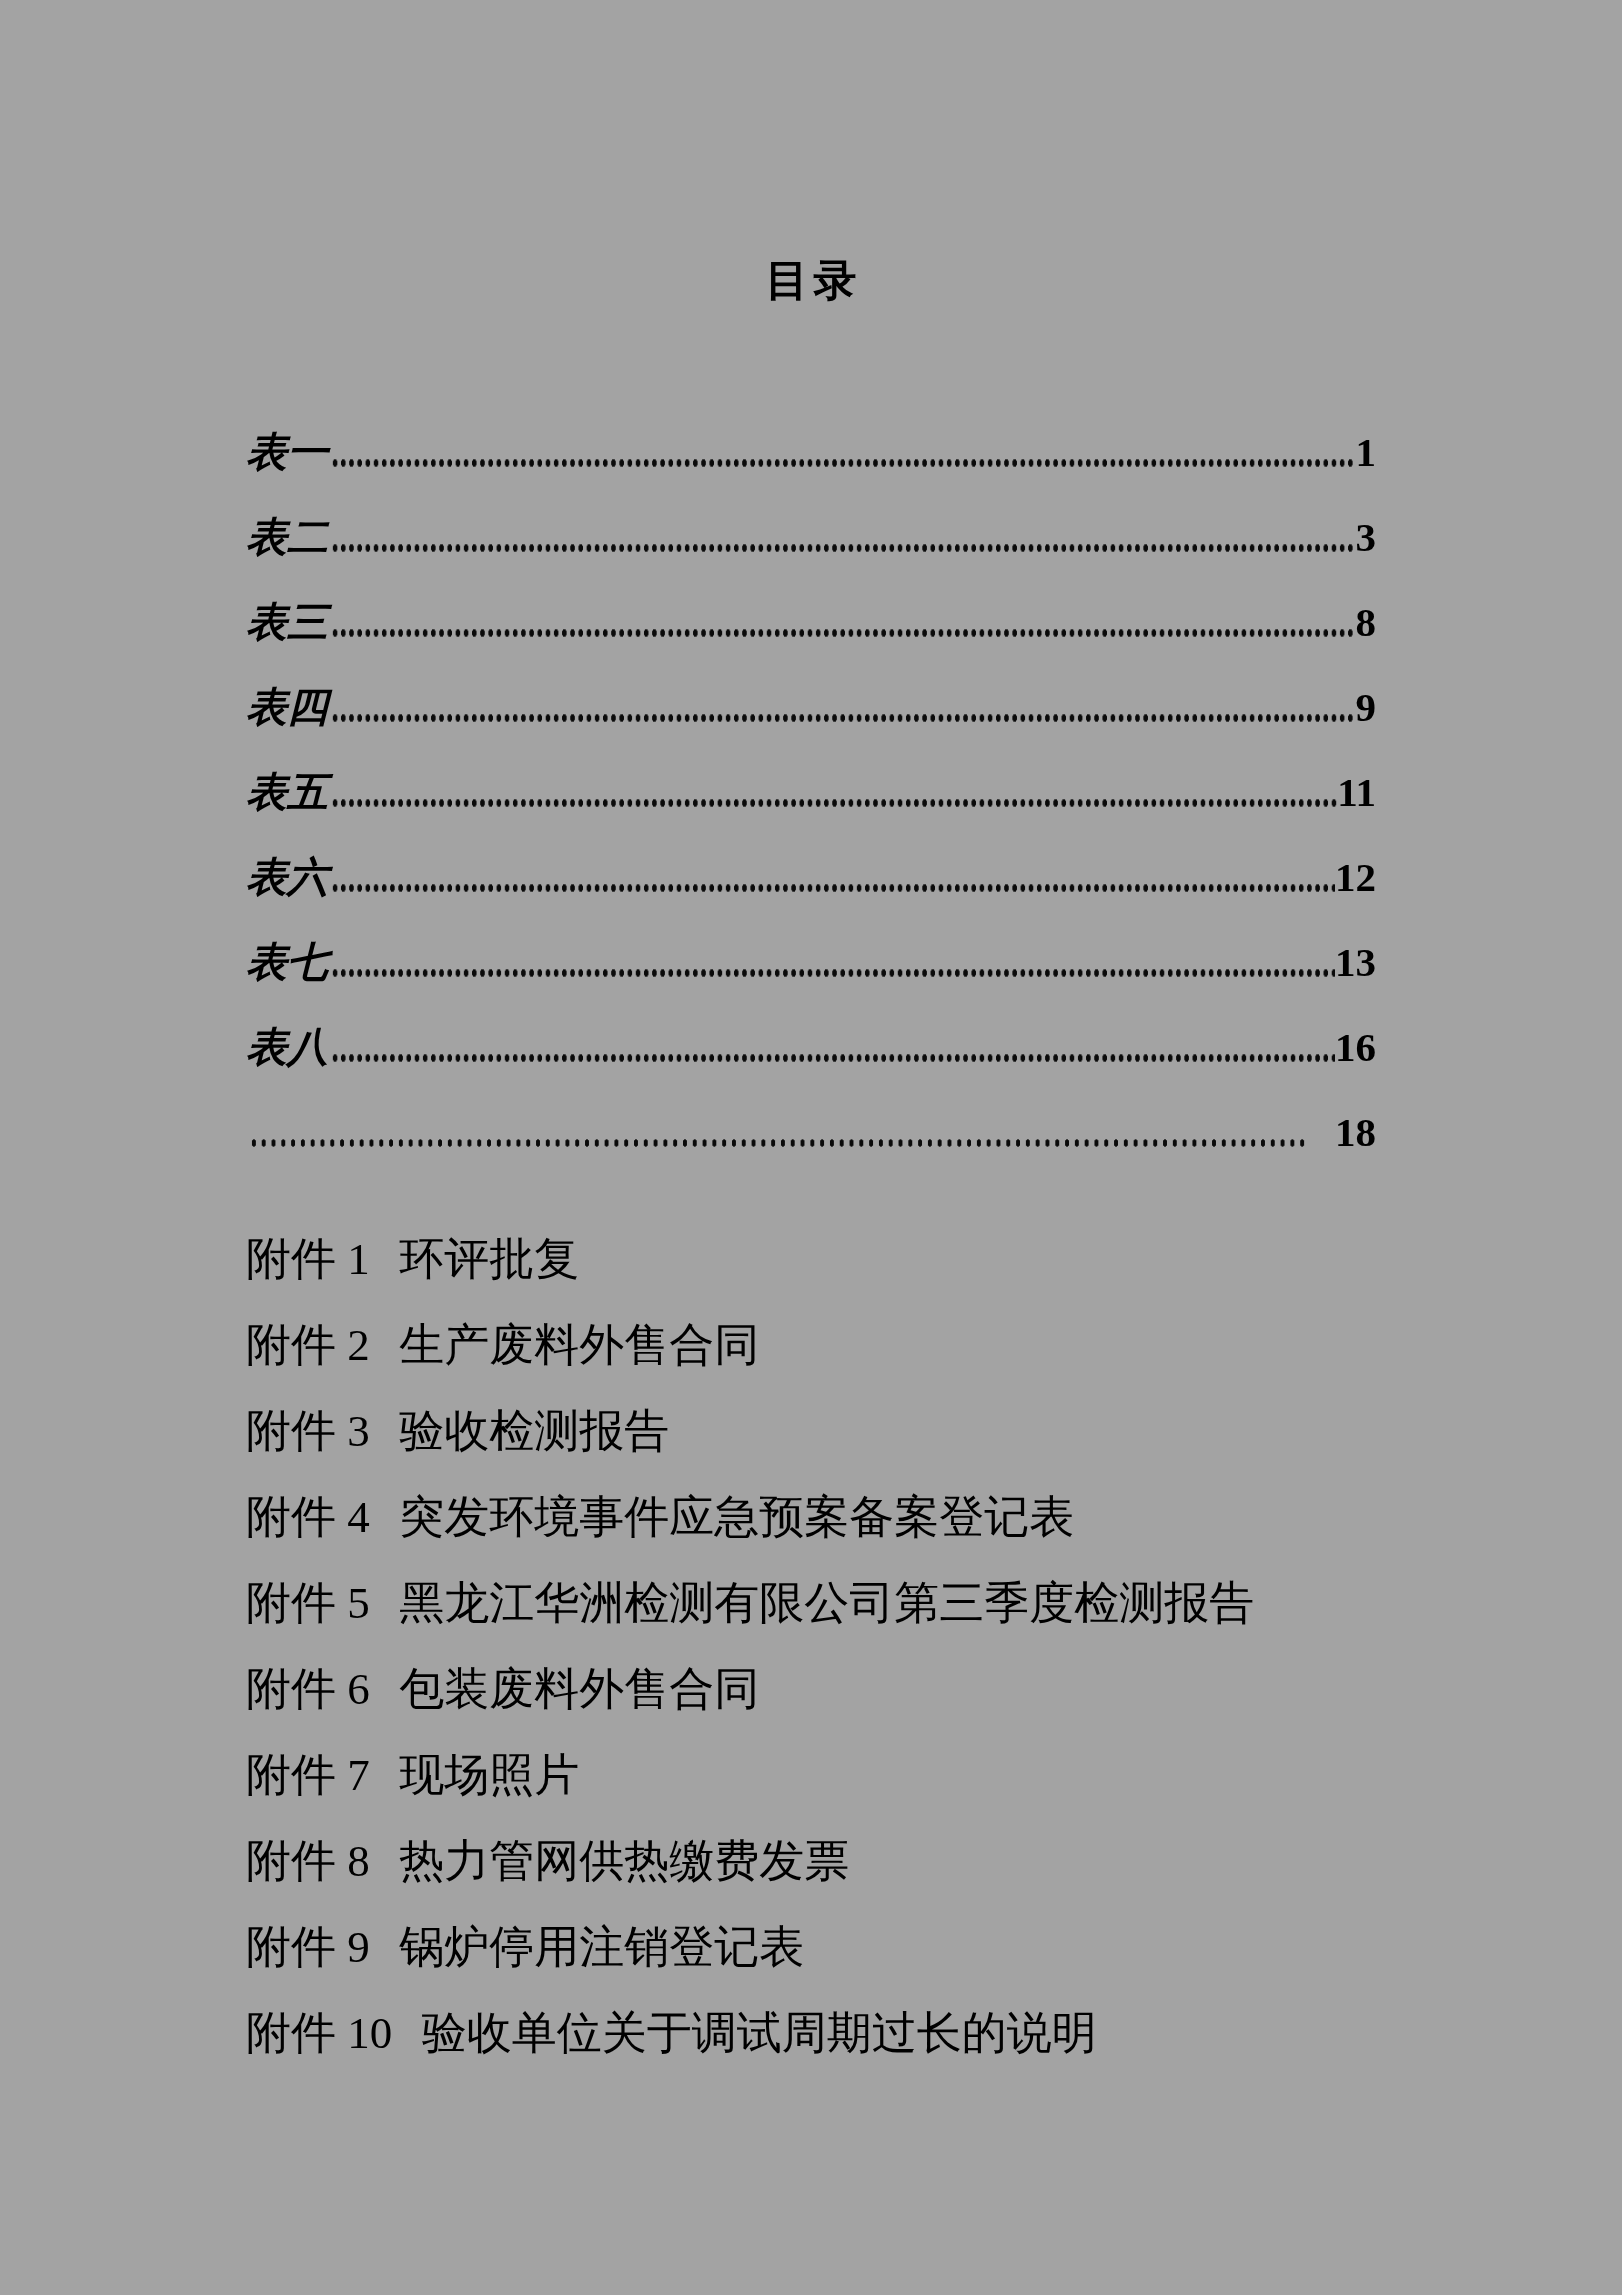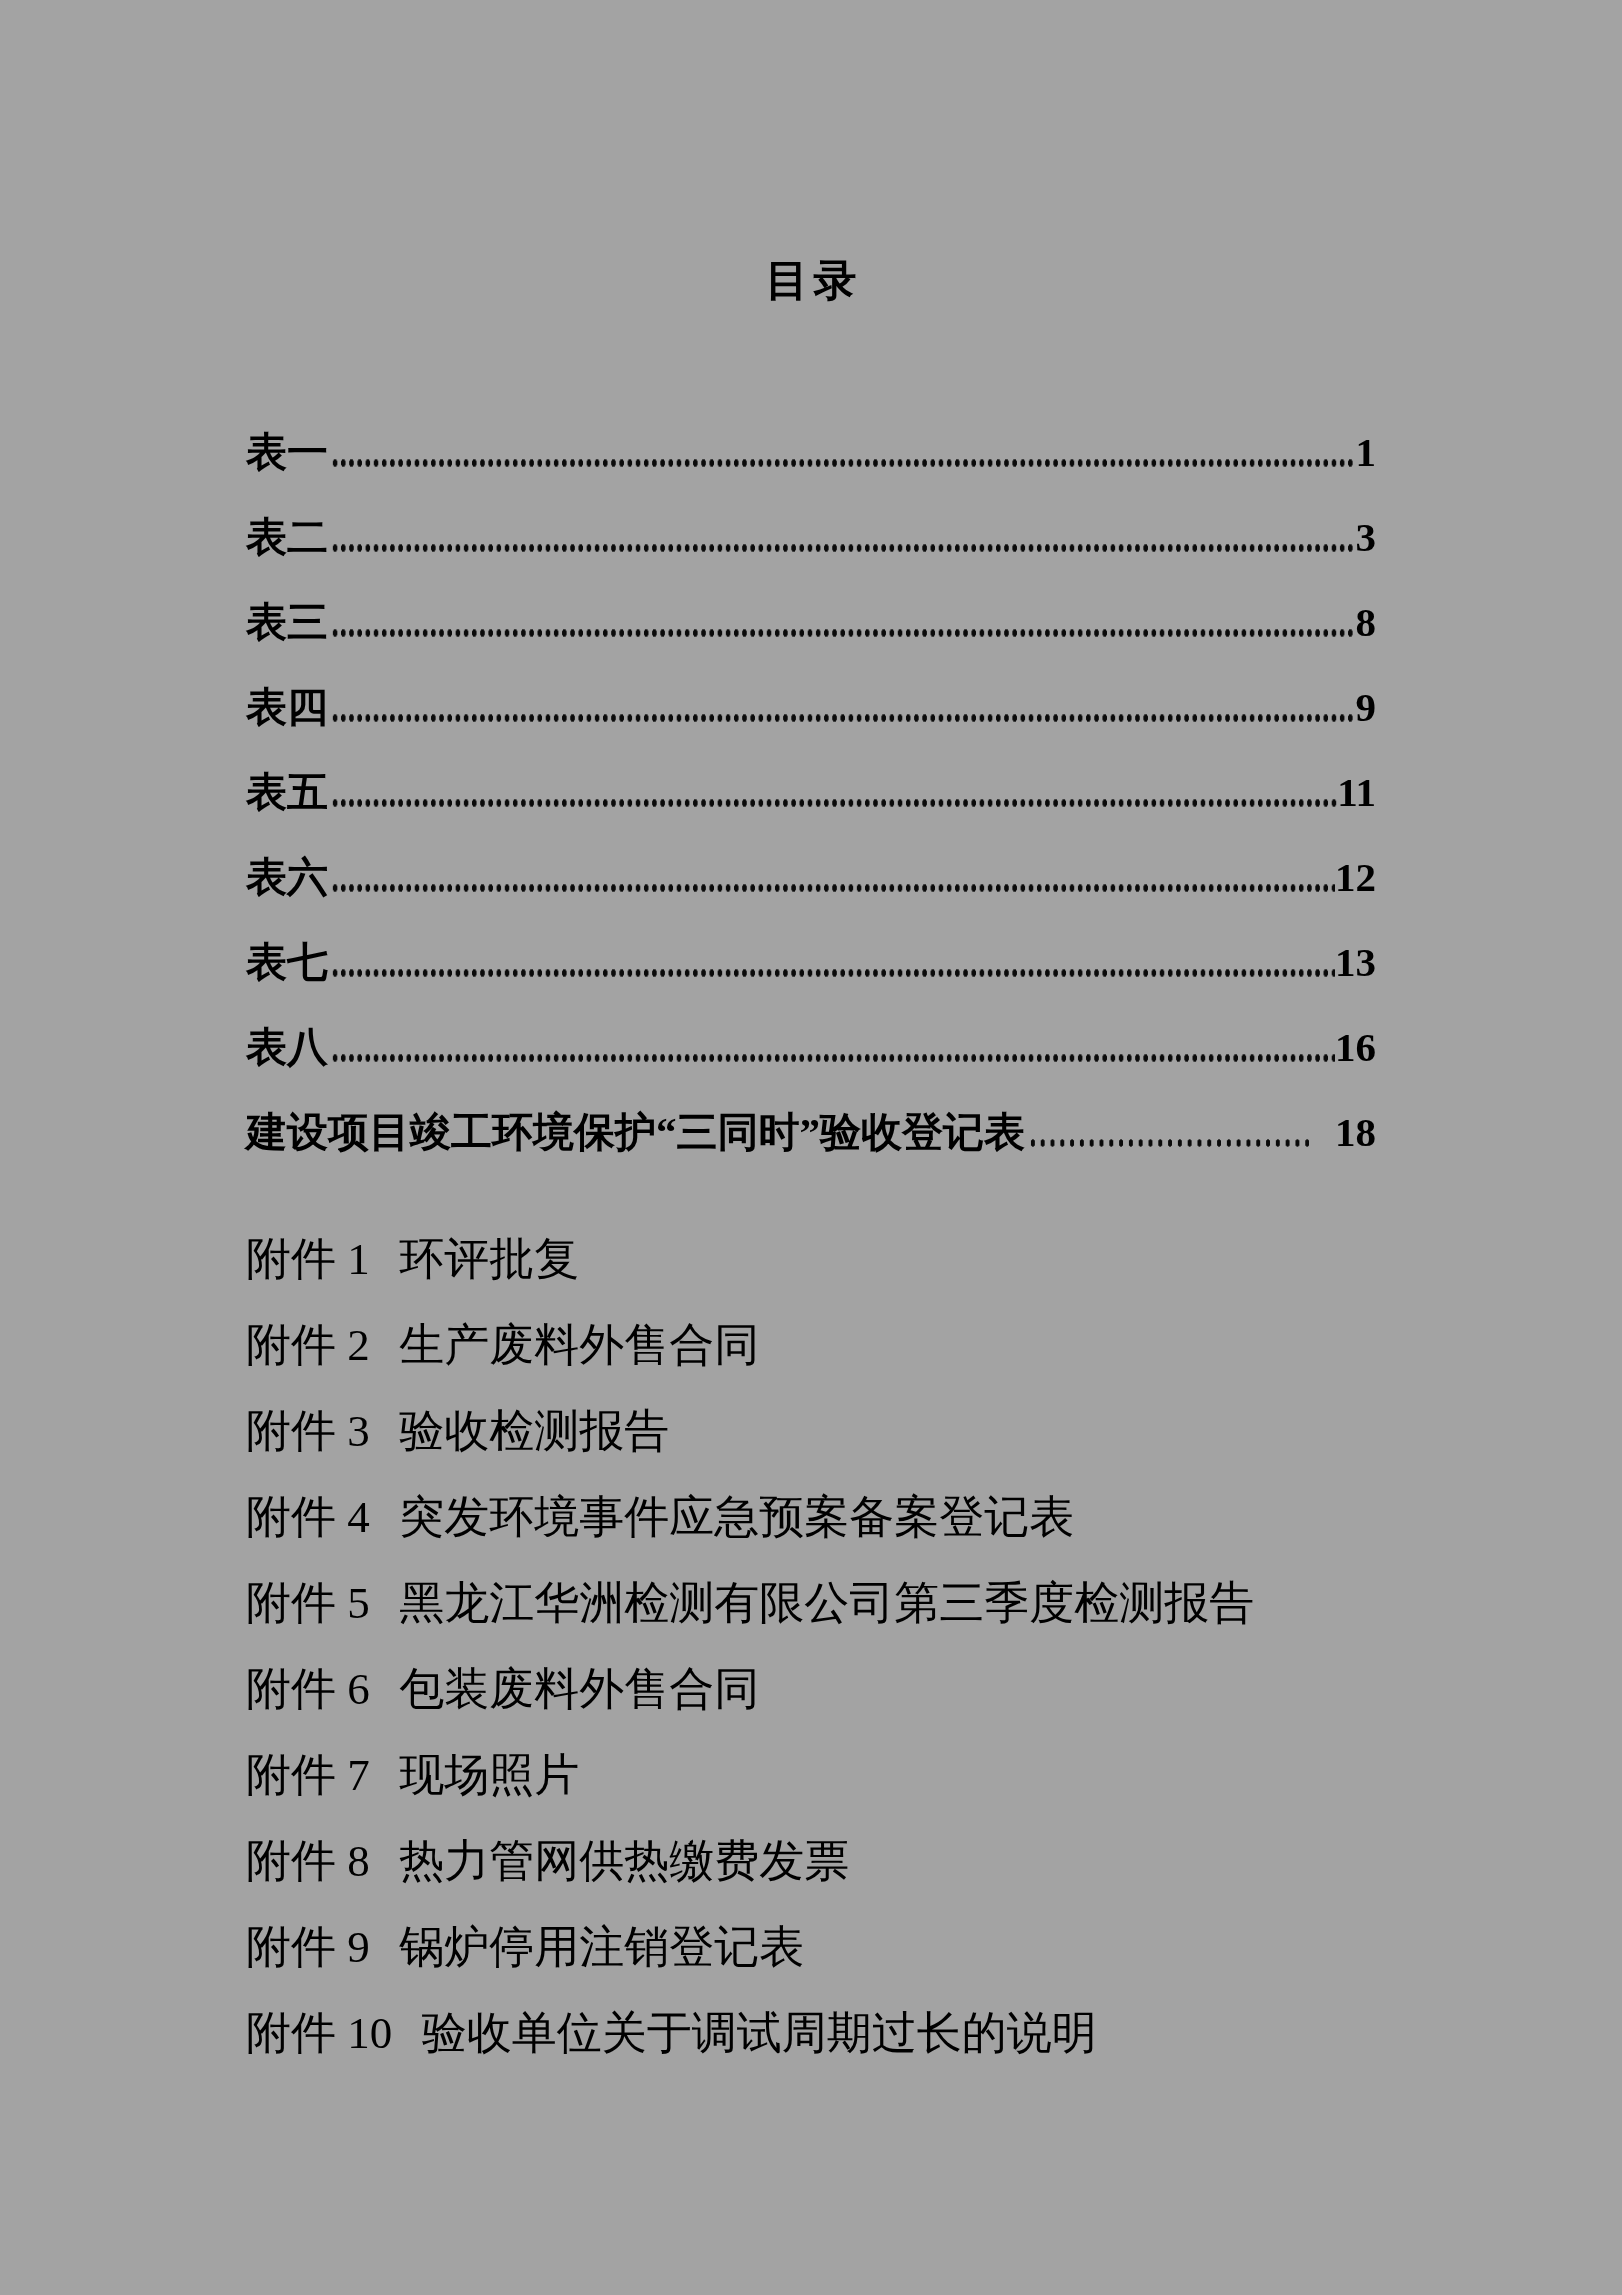--- a/index.html
+++ b/index.html
@@ -37,21 +37,21 @@
     width: 1130px;
   }
   .toc-row {
     display: flex;
     align-items: center;
     height: 85px;
     font-size: 41px;
     line-height: 1;
     font-weight: 700;
   }
-  .toc-label { white-space: pre; }
+  .toc-label { white-space: pre; font-style: italic; }
   .dots {
     flex: 1 1 auto;
     height: 10.5px;
     min-width: 19.6px;
     margin-left: 3.3px;
     transform: translateY(10.5px);
     background-image: radial-gradient(ellipse 2.4px 3.5px at center, #0a0a0a 96%, rgba(0,0,0,0) 100%);
     background-size: 8.2px 10.5px;
     background-repeat: repeat-x;
     background-position: left center;
@@ -130,21 +130,20 @@
         <span class="page-num">13</span>
       </div>
 
       <div class="toc-row">
         <span class="toc-label">表八</span>
         <span class="dots"></span>
         <span class="page-num">16</span>
       </div>
 
       <div class="toc-row header-row spaced-num">
-        <span class="toc-label">建设项目竣工环境保护“三同时”验收登记表</span>
         <span class="dots"></span>
         <span class="page-num">18</span>
       </div>
     </div>
 
   <div class="attachment-list">
 
       <div class="att-row">
         <span class="att-label">附件 1</span>
         <span class="att-title">环评批复</span>

